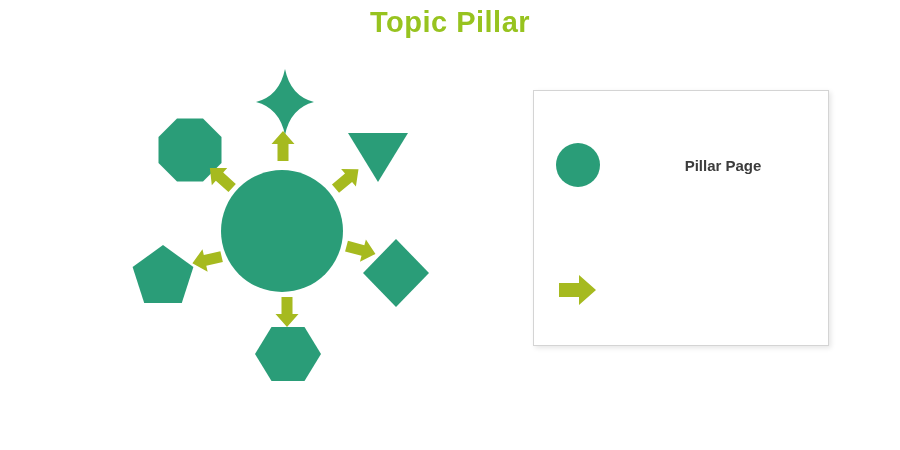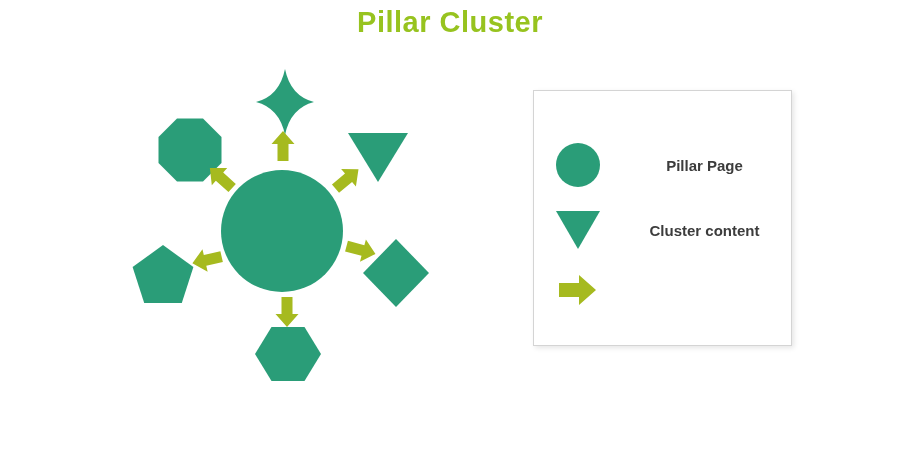--- a/index.html
+++ b/index.html
@@ -9,41 +9,41 @@
   }
   .page-title{
     position:absolute;top:6px;left:0;width:900px;text-align:center;
     font-size:29px;font-weight:700;letter-spacing:0.5px;
     color:var(--title-green);margin:0;
   }
   .diagram-svg{position:absolute;left:0;top:0;}
   .teal-shape{fill:var(--teal);}
   .olive-arrow{fill:var(--olive);}
   .legend-box{
-    position:absolute;left:533px;top:90px;width:259px;height:256px;
+    position:absolute;left:533px;top:90px;width:296px;height:256px;
     background:#ffffff;border:1px solid var(--border);
     box-shadow:2px 2px 5px rgba(0,0,0,0.10);
     box-sizing:border-box;
     display:flex;flex-direction:column;justify-content:space-between;
     padding:52px 0 38px 4px;
   }
   .legend-row{display:flex;align-items:center;}
   .legend-icon-cell{width:80px;display:flex;justify-content:center;align-items:center;flex:0 0 80px;}
   .legend-label-cell{flex:1;text-align:center;font-size:15px;font-weight:700;color:var(--text);}
   .legend-circle{width:44px;height:44px;border-radius:50%;background:var(--teal);}
   .legend-triangle{
     width:0;height:0;
     border-left:22px solid transparent;border-right:22px solid transparent;
     border-top:38px solid var(--teal);
   }
 </style>
 </head>
 <body>
 
-<h1 class="page-title">Pillar Cluster</h1>
+<h1 class="page-title">Topic Pillar</h1>
 
 <svg class="diagram-svg" width="900" height="450" viewBox="0 0 900 450">
 
   <circle class="teal-shape" cx="282" cy="231" r="61"></circle>
 
   <path class="teal-shape" d="M285 69 Q290.5 96 314 102 Q290.5 108 285 135 Q279.5 108 256 102 Q279.5 96 285 69 Z"></path>
   <polygon class="teal-shape" points="177,118.5 203,118.5 221.5,137 221.5,163 203,181.5 177,181.5 158.5,163 158.5,137"></polygon>
   <polygon class="teal-shape" points="348,133 408,133 378,182"></polygon>
   <polygon class="teal-shape" points="396,239 429,273 396,307 363,273"></polygon>
   <polygon class="teal-shape" points="163,245 193.4,267.1 181.8,302.9 144.2,302.9 132.6,267.1"></polygon>
@@ -61,24 +61,18 @@
 
 <div class="legend-box">
   <div class="legend-row">
     <div class="legend-icon-cell">
       <div class="legend-circle"></div>
     </div>
     <div class="legend-label-cell">Pillar Page</div>
   </div>
   <div class="legend-row">
     <div class="legend-icon-cell">
-      <div class="legend-triangle"></div>
-    </div>
-    <div class="legend-label-cell">Cluster content</div>
-  </div>
-  <div class="legend-row">
-    <div class="legend-icon-cell">
       <svg width="38" height="34" viewBox="0 0 38 34">
         <path class="olive-arrow" d="M0 10 L20 10 L20 2 L37 17 L20 32 L20 24 L0 24 Z"></path>
       </svg>
     </div>
   </div>
 </div>
 
 </body></html>

